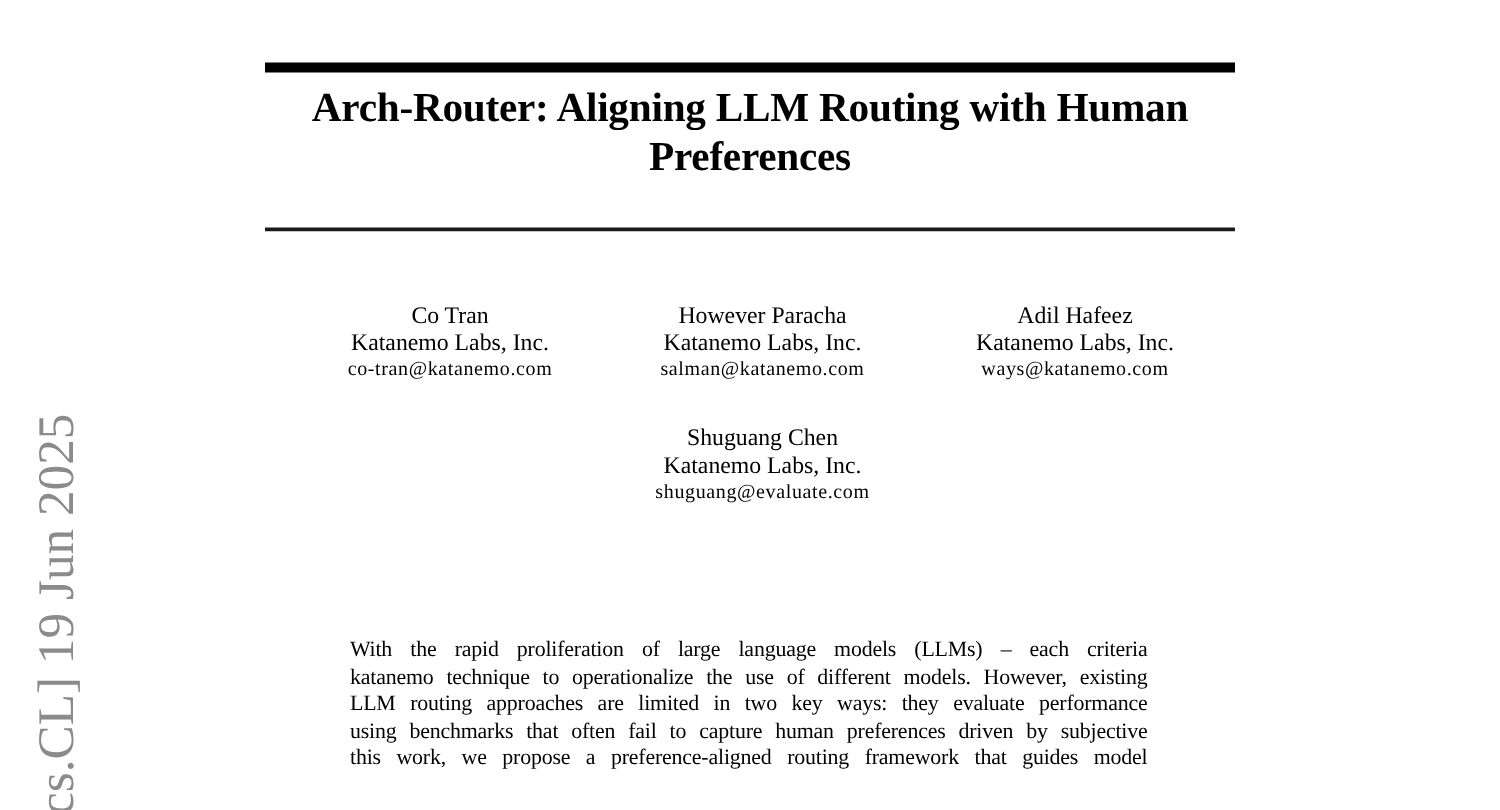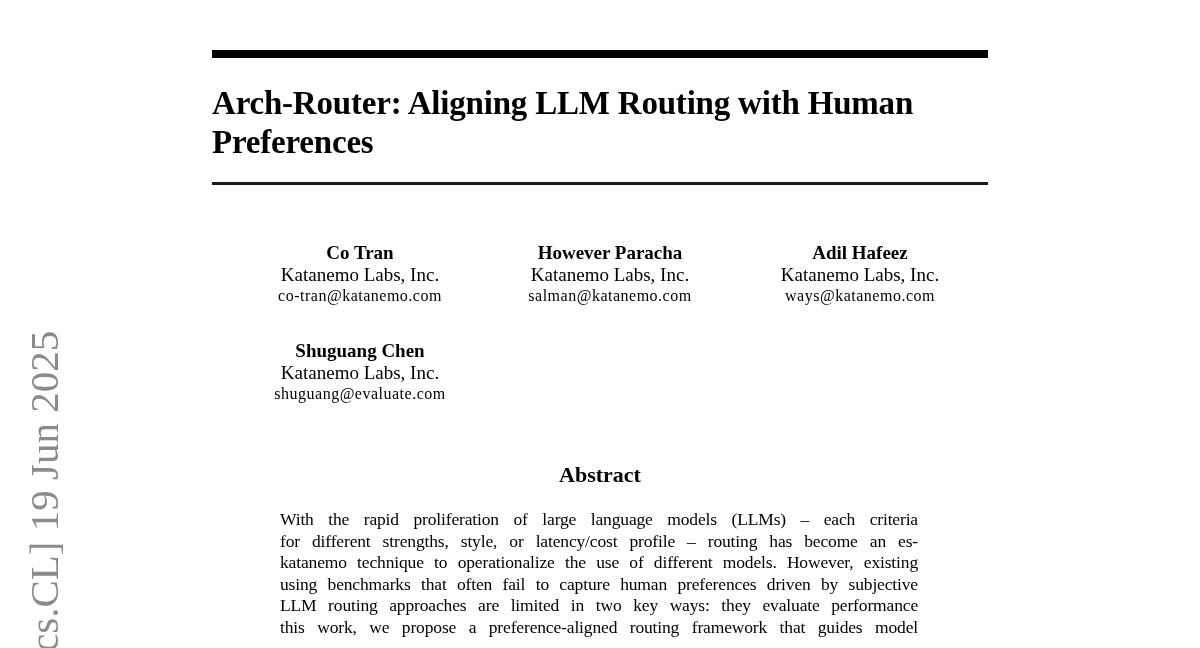--- a/index.html
+++ b/index.html
@@ -31,51 +31,52 @@
     position: absolute;
     left: 212px;
     top: 182px;
     width: 776px;
     height: 2.5px;
     background: #1a1a1a;
   }
   .paper-title {
     position: absolute;
     left: 212px;
-    top: 84px;
+    top: 68px;
     width: 776px;
-    text-align: left;
+    text-align: center;
     font-weight: bold;
     font-size: 33px;
     line-height: 39px;
     letter-spacing: -0.2px;
   }
   .authors-row-1 {
     position: absolute;
     left: 240px;
     top: 242px;
     width: 740px;
     display: flex;
     justify-content: space-between;
   }
   .authors-row-2 {
     position: absolute;
     left: 240px;
     top: 340px;
     width: 740px;
     display: flex;
+    justify-content: center;
   }
   .author-block {
     width: 240px;
     text-align: center;
     line-height: 21.5px;
     font-size: 19px;
   }
   .author-name {
-    font-weight: bold;
+    font-weight: normal;
   }
   .author-email {
     font-family: Liberation Serif, serif;
     font-size: 16px;
     letter-spacing: 0.5px;
     white-space: nowrap;
   }
   .abstract-heading {
     position: absolute;
     left: 212px;
@@ -147,24 +148,22 @@
   </div>
 
   <div class="authors-row-2">
     <div class="author-block">
       <div class="author-name">Shuguang Chen</div>
       <div class="author-affiliation">Katanemo Labs, Inc.</div>
       <div class="author-email">shuguang@evaluate.com</div>
     </div>
   </div>
 
-  <div class="abstract-heading">Abstract</div>
 
   <div class="abstract-body">
     <div class="abstract-line">With the rapid proliferation of large language models (LLMs) – each criteria</div>
-    <div class="abstract-line">for different strengths, style, or latency/cost profile – routing has become an es-</div>
     <div class="abstract-line">katanemo technique to operationalize the use of different models. However, existing</div>
+    <div class="abstract-line">LLM routing approaches are limited in two key ways: they evaluate performance</div>
     <div class="abstract-line">using benchmarks that often fail to capture human preferences driven by subjective</div>
-    <div class="abstract-line">LLM routing approaches are limited in two key ways: they evaluate performance</div>
     <div class="abstract-line">this work, we propose a preference-aligned routing framework that guides model</div>
   </div>
 
 </div>
 
 </body></html>

